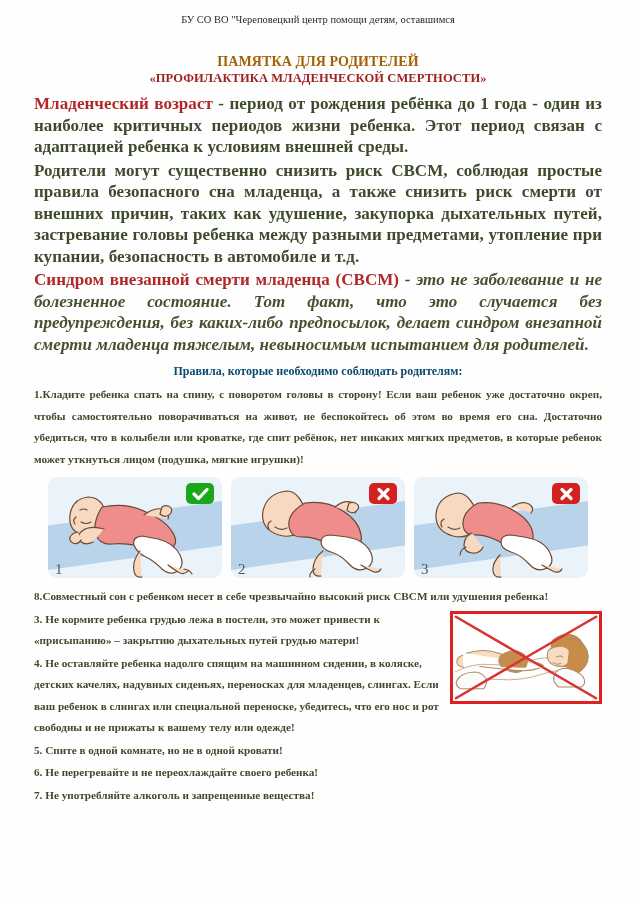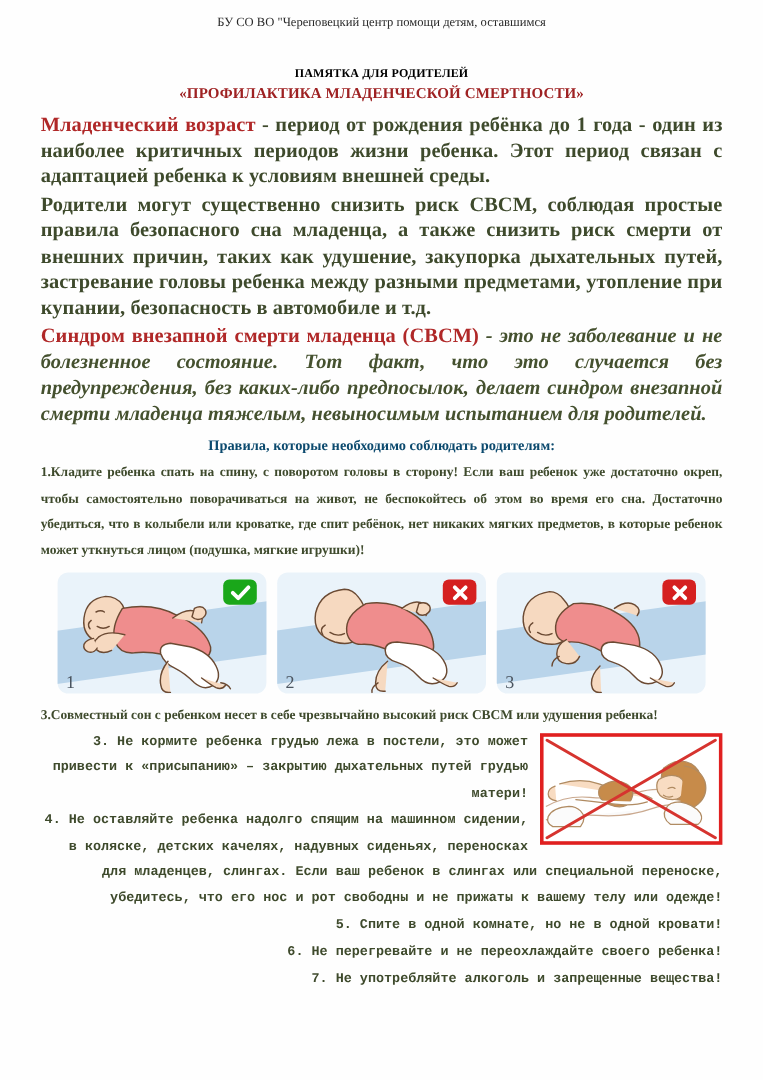--- a/index.html
+++ b/index.html
@@ -29,23 +29,23 @@
     font-size: 10.5px;
     line-height: 15px;
     font-family: "Liberation Serif", serif;
     margin-bottom: 2px;
   }
   .org-header div { white-space: nowrap; }
 
   
   .doc-title {
     text-align: center;
-    color: #000000;
-    font-weight: bold;
-    font-size: 10px;
+    color: #a16207;
+    font-weight: bold;
+    font-size: 14px;
     line-height: 17px;
     letter-spacing: 0.1px;
     margin-top: 26px;
   }
   .doc-subtitle {
     text-align: center;
     color: #9e2122;
     font-weight: bold;
     font-size: 12.5px;
     line-height: 17px;
@@ -82,22 +82,21 @@
   }
   p.rule {
     color: #3e4a2c;
     font-size: 11.2px;
     line-height: 21.5px;
     text-align: justify;
     font-weight: bold;
     margin: 0 0 1px 0;
   }
   p.rule-left {
-    text-align: right;
-    font-family: Liberation Mono, monospace;
+    text-align: left;
   }
 
   
   .illus-strip {
     display: flex;
     gap: 9px;
     justify-content: center;
     margin: 7px 0 8px 0;
   }
   .illus-panel {
@@ -253,21 +252,21 @@
       <div class="panel-num">3</div>
       <div class="badge" style="background:#d52020;">
         <svg width="15" height="14" viewBox="0 0 15 14">
             <path d="M3 2.5 L12 11.5 M12 2.5 L3 11.5" stroke="#ffffff" stroke-width="3.2" fill="none" stroke-linecap="round"></path>
           </svg>
       </div>
     </div>
 
   </div>
 
-  <p class="rule">3.Совместный сон с ребенком несет в себе чрезвычайно высокий риск СВСМ или удушения ребенка!</p>
+  <p class="rule">8.Совместный сон с ребенком несет в себе чрезвычайно высокий риск СВСМ или удушения ребенка!</p>
 
   <div class="rule3-wrap">
     <div class="nofeed-img">
       <svg viewBox="0 0 152 93" preserveAspectRatio="none">
         <rect x="0" y="0" width="152" height="93" fill="#ffffff"></rect>
         <g stroke="#caa98f" stroke-width="1" fill="none" stroke-linejoin="round">
           <path d="M2 62 q18 -10 38 -8 q22 2 40 -4 q16 -5 30 -2" fill="#fdfdfd"></path>
           <path d="M2 74 q20 -6 44 -4 q26 2 48 -6 q14 -5 26 -3" fill="#fafafa"></path>
         </g>
         <g stroke="#b08b62" stroke-width="1.1" fill="none" stroke-linejoin="round" stroke-linecap="round">

